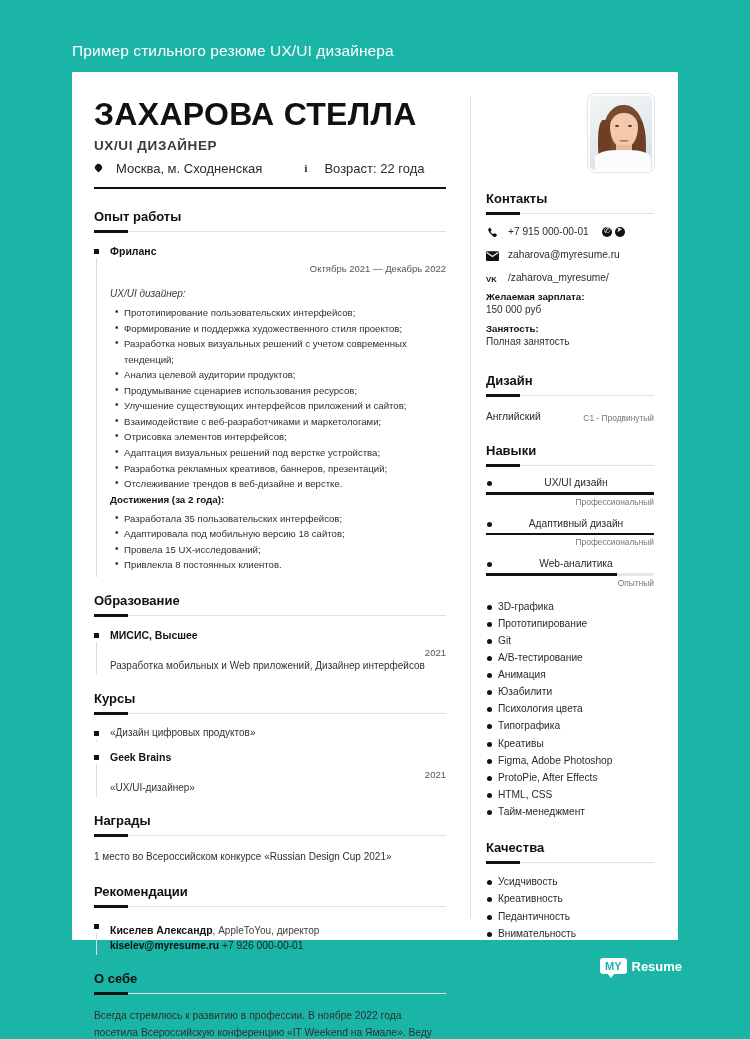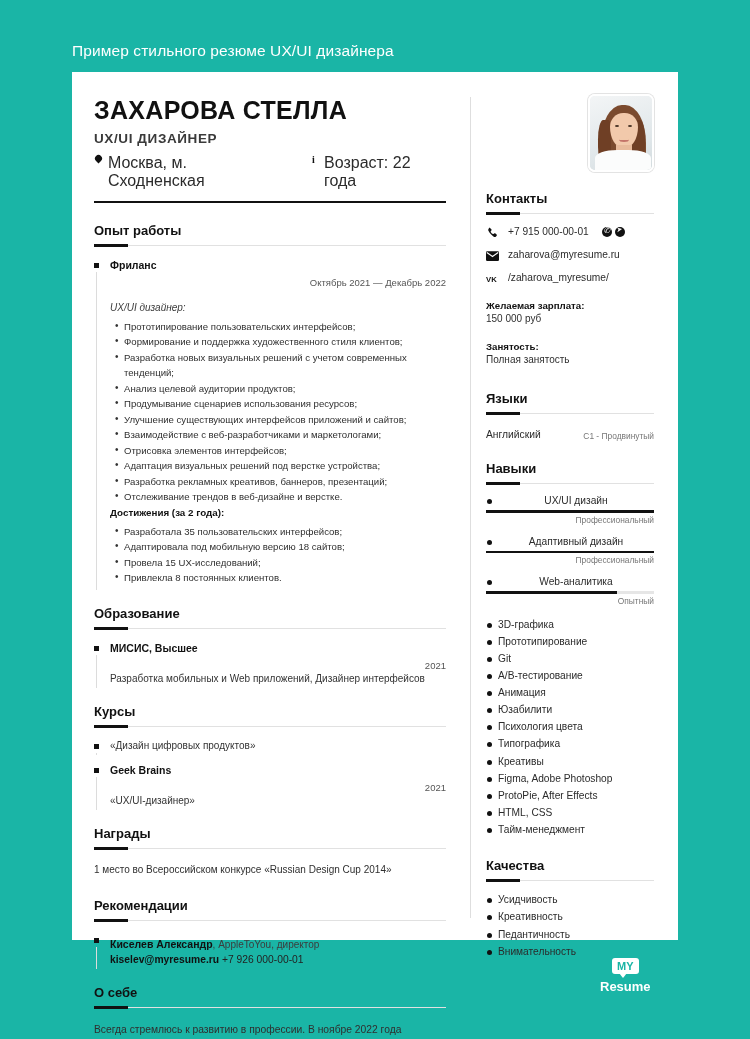--- a/index.html
+++ b/index.html
@@ -17,28 +17,28 @@
     position: absolute; left: 72px; top: 72px;
     width: 606px; height: 868px;
     background: #ffffff;
     display: flex;
   }
   
   .left { width: 398px; padding: 25px 24px 0 22px; position: relative; }
   .right { width: 208px; padding: 25px 24px 0 16px; position: relative; }
 
   .name {
-    font-size: 25px; font-weight: bold; letter-spacing: .3px;
+    font-size: 32px; font-weight: bold; letter-spacing: .3px;
     color: #111; line-height: 1.1;
   }
   .role {
     font-size: 13.5px; font-weight: bold; color: #3a3a3a;
     margin-top: 6px; letter-spacing: .6px;
   }
-  .meta-row { display: flex; align-items: flex-start; margin-top: 8px; gap: 5px; font-size: 16px; color: #2b2b2b; }
+  .meta-row { display: flex; align-items: center; margin-top: 8px; gap: 13px; font-size: 13px; color: #2b2b2b; }
   .meta-row .sep { width: 14px; }
   .meta-ic { width: 9px; height: 12px; display: inline-block; position: relative; }
   .pin-ic::before {
     content: ""; position: absolute; left: 1px; top: 1px; width: 7px; height: 7px;
     border-radius: 50% 50% 50% 0; transform: rotate(-45deg); background: #111;
   }
   .info-ic::before {
     content: "i"; position: absolute; left: 2px; top: 0px; font-size: 10px;
     font-weight: bold; color: #111; font-family: "Liberation Serif", serif;
   }
@@ -94,21 +94,21 @@
   
   .divider-v { position:absolute; left:0; top:25px; bottom:22px; width:1px; background:#dedede; }
   .contact-row { display:flex; align-items:flex-end; gap:9px; margin-top:11px; }
   .c-ic { width:13px; min-width:13px; height:12px; position:relative; color:#111; }
   .contact-text { font-size:10.2px; color:#2b2b2b; }
   .mini-icons { display:inline-flex; gap:3px; margin-left:4px; vertical-align:-1px; }
   .mini { width:10px; height:10px; border-radius:50%; background:#111; display:inline-block; position:relative; }
   .mini.tg::after { content:"➤"; position:absolute; left:1.6px; top:-1.5px; font-size:7px; color:#fff; transform: rotate(-12deg); }
   .mini.wa::after { content:"✆"; position:absolute; left:1.5px; top:-1px; font-size:8px; color:#fff; }
 
-  .kv { margin-top:17px; }
+  .kv { margin-top:8px; }
   .kv .k { font-size:9.7px; font-weight:bold; color:#111; }
   .kv .v { font-size:10px; color:#2f2f2f; margin-top:2px; }
 
   .lang-row { display:flex; justify-content:space-between; align-items:center; margin-top:14px; }
   .lang-name { font-size:10.3px; color:#2b2b2b; }
   .bar-wrap { width:84px; }
   .bar { height:4px; background:#e6e6e6; }
   .bar > i { display:block; height:100%; background:#111; }
   .bar-label { font-size:8.4px; color:#777; text-align:right; margin-top:3px; }
 
@@ -117,21 +117,21 @@
   .skill-name::before { content:""; position:absolute; left:1px; top:4px; width:5px; height:5px; border-radius:50%; background:#111; }
   .skill-bar { height:2.5px; background:#e6e6e6; margin-top:4px; }
   .skill-bar > i { display:block; height:100%; background:#111; }
   .skill-level { font-size:8.4px; color:#777; text-align:right; margin-top:2px; }
 
   ul.dots { list-style:none; margin-top:10px; }
   ul.dots li { position:relative; font-size:10.2px; color:#2b2b2b; padding-left:12px; line-height:1.68; }
   ul.dots li::before { content:""; position:absolute; left:1px; top:7px; width:5px; height:5px; border-radius:50%; background:#111; }
 
   
-  .logo { position:absolute; left:600px; top:958px; display:flex; align-items:center; gap:5px;flex-direction:column; }
+  .logo { position:absolute; left:600px; top:958px; display:flex; align-items:center; gap:5px; }
   .logo .badge {
     background:#fff; color:#1ab5a6; font-weight:bold; font-size:11px;
     padding:2px 5px; border-radius:3px; position:relative;
   }
   .logo .badge::after {
     content:""; position:absolute; left:7px; bottom:-4px; width:0; height:0;
     border-left:4px solid transparent; border-right:4px solid transparent; border-top:5px solid #fff;
   }
   .logo .word { color:#ffffff; font-size:13px; font-weight:bold; }
 </style>
@@ -161,21 +161,21 @@
     <div class="sect-rule"></div>
     <div class="entry">
       <div class="entry-line"></div>
       <div class="entry-head">
         <span class="entry-title">Фриланс</span>
         <span class="entry-date">Октябрь 2021 — Декабрь 2022</span>
       </div>
       <div class="entry-sub">UX/UI дизайнер:</div>
       <ul class="bullets">
         <li>Прототипирование пользовательских интерфейсов;</li>
-        <li>Формирование и поддержка художественного стиля клиентов;</li>
+        <li>Формирование и поддержка художественного стиля проектов;</li>
         <li>Разработка новых визуальных решений с учетом современных тенденций;</li>
         <li>Анализ целевой аудитории продуктов;</li>
         <li>Продумывание сценариев использования ресурсов;</li>
         <li>Улучшение существующих интерфейсов приложений и сайтов;</li>
         <li>Взаимодействие с веб-разработчиками и маркетологами;</li>
         <li>Отрисовка элементов интерфейсов;</li>
         <li>Адаптация визуальных решений под верстке устройства;</li>
         <li>Разработка рекламных креативов, баннеров, презентаций;</li>
         <li>Отслеживание трендов в веб-дизайне и верстке.</li>
       </ul>
@@ -209,21 +209,21 @@
       <div class="entry-line"></div>
       <div class="entry-head">
         <span class="entry-title">Geek Brains</span>
         <span class="entry-date">2021</span>
       </div>
       <div class="entry-desc">«UX/UI-дизайнер»</div>
     </div>
 
     <h2 class="sect">Награды</h2>
     <div class="sect-rule"></div>
-    <div class="plain-text">1 место во Всероссийском конкурсе «Russian Design Cup 2014»</div>
+    <div class="plain-text">1 место во Всероссийском конкурсе «Russian Design Cup 2021»</div>
 
     <h2 class="sect">Рекомендации</h2>
     <div class="sect-rule"></div>
     <div class="entry">
       <div class="entry-line"></div>
       <div>
         <span class="entry-title rec-name">Киселев Александр</span><span class="entry-desc rec-rest">, AppleToYou, директор</span>
       </div>
       <div class="rec-contact">
         <span>kiselev@myresume.ru</span>
@@ -291,21 +291,21 @@
 
     <div class="kv">
       <div class="k">Желаемая зарплата:</div>
       <div class="v">150 000 руб</div>
     </div>
     <div class="kv">
       <div class="k">Занятость:</div>
       <div class="v">Полная занятость</div>
     </div>
 
-    <h2 class="sect" style="margin-top:26px">Языки</h2>
+    <h2 class="sect" style="margin-top:26px">Дизайн</h2>
     <div class="sect-rule"></div>
     <div class="lang-row">
       <span class="lang-name">Английский</span>
       <span class="bar-wrap">
         <span class="bar"><i style="width: 82%;"></i></span>
         <span class="bar-label" style="display:block">C1 - Продвинутый</span>
       </span>
     </div>
 
     <h2 class="sect" style="margin-top:20px">Навыки</h2>

